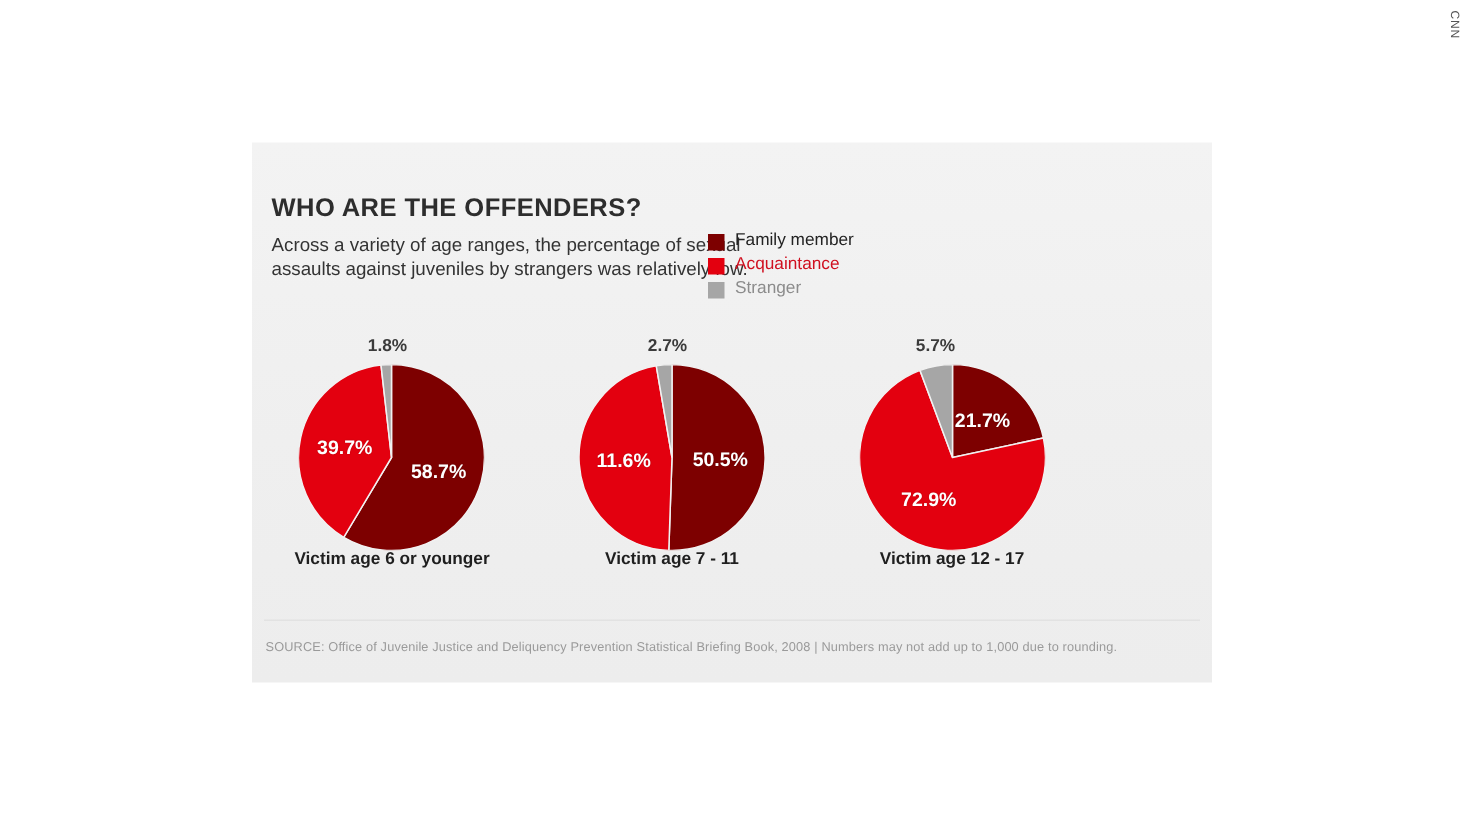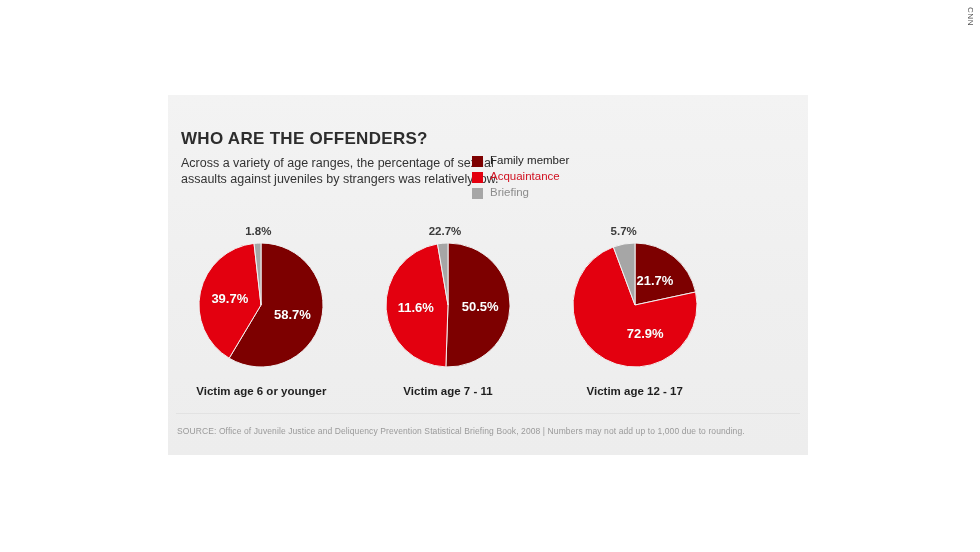--- a/index.html
+++ b/index.html
@@ -133,21 +133,20 @@
   .slice-label {
     position: absolute;
     color: #ffffff;
     font-size: 13px;
     font-weight: bold;
     white-space: nowrap;
     transform: translate(-50%, -50%);
     text-shadow: 0 0 1px rgba(0,0,0,0.25);
   }
   .chart-title {
-    margin-top: 18px;
     font-size: 11.5px;
     font-weight: bold;
     color: #1f1f1f;
     white-space: nowrap;
   }
 
   
   #footer-rule {
     position: absolute;
     left: 8px;
@@ -185,61 +184,61 @@
       <div class="legend-row">
         <span class="legend-swatch" style="background: rgb(125, 0, 0);"></span>
         <span class="legend-label" style="color: rgb(35, 35, 35);">Family member</span>
       </div>
       <div class="legend-row">
         <span class="legend-swatch" style="background: rgb(227, 0, 15);"></span>
         <span class="legend-label" style="color: rgb(208, 16, 32);">Acquaintance</span>
       </div>
       <div class="legend-row">
         <span class="legend-swatch" style="background: rgb(166, 166, 166);"></span>
-        <span class="legend-label" style="color: rgb(140, 140, 140);">Briefing</span>
+        <span class="legend-label" style="color: rgb(140, 140, 140);">Stranger</span>
       </div>
     </div>
 
   <div id="charts-row">
       <div class="chart-block">
         <div class="callout" style="margin-left: -6px;">1.8%</div>
         <div class="pie-wrap">
           <svg class="pie-svg" viewBox="0 0 124 124">
             <path d="M 62 62 L 62.00 0.00 A 62 62 0 1 1 30.16 115.20 Z" fill="#7d0000" stroke="#f1f1f1" stroke-width="1"></path>
             <path d="M 62 62 L 30.16 115.20 A 62 62 0 0 1 55.02 0.39 Z" fill="#e3000f" stroke="#f1f1f1" stroke-width="1"></path>
             <path d="M 62 62 L 55.02 0.39 A 62 62 0 0 1 62.00 0.00 Z" fill="#a6a6a6" stroke="#f1f1f1" stroke-width="1"></path>
           </svg>
           <span class="slice-label" style="left: 93.1px; top: 70.6px; color: rgb(255, 255, 255);">58.7%</span>
           <span class="slice-label" style="left: 30.5px; top: 55.2px; color: rgb(255, 255, 255);">39.7%</span>
         </div>
         <div class="chart-title">Victim age 6 or younger</div>
       </div>
       <div class="chart-block">
-        <div class="callout" style="margin-left: -6px;">22.7%</div>
+        <div class="callout" style="margin-left: -6px;">2.7%</div>
         <div class="pie-wrap">
           <svg class="pie-svg" viewBox="0 0 124 124">
             <path d="M 62 62 L 62.00 0.00 A 62 62 0 1 1 59.86 123.96 Z" fill="#7d0000" stroke="#f1f1f1" stroke-width="1"></path>
             <path d="M 62 62 L 59.86 123.96 A 62 62 0 0 1 51.52 0.89 Z" fill="#e3000f" stroke="#f1f1f1" stroke-width="1"></path>
             <path d="M 62 62 L 51.52 0.89 A 62 62 0 0 1 62.00 0.00 Z" fill="#a6a6a6" stroke="#f1f1f1" stroke-width="1"></path>
           </svg>
           <span class="slice-label" style="left: 94.2px; top: 62.6px; color: rgb(255, 255, 255);">50.5%</span>
           <span class="slice-label" style="left: 29.8px; top: 64.2px; color: rgb(255, 255, 255);">11.6%</span>
         </div>
         <div class="chart-title">Victim age 7 - 11</div>
       </div>
       <div class="chart-block">
         <div class="callout" style="margin-left: -22px;">5.7%</div>
         <div class="pie-wrap">
           <svg class="pie-svg" viewBox="0 0 124 124">
             <path d="M 62 62 L 62.00 0.00 A 62 62 0 0 1 122.62 48.99 Z" fill="#7d0000" stroke="#f1f1f1" stroke-width="1"></path>
             <path d="M 62 62 L 122.62 48.99 A 62 62 0 1 1 40.33 3.91 Z" fill="#e3000f" stroke="#f1f1f1" stroke-width="1"></path>
             <path d="M 62 62 L 40.33 3.91 A 62 62 0 0 1 62.00 0.00 Z" fill="#a6a6a6" stroke="#f1f1f1" stroke-width="1"></path>
           </svg>
           <span class="slice-label" style="left: 82.3px; top: 36.9px; color: rgb(255, 255, 255);">21.7%</span>
-          <span class="slice-label" style="left: 46.5px; top: 90.3px; color: rgb(255, 255, 255); margin-left: 26px;">72.9%</span>
+          <span class="slice-label" style="left: 46.5px; top: 90.3px; color: rgb(255, 255, 255);">72.9%</span>
         </div>
         <div class="chart-title">Victim age 12 - 17</div>
       </div>
     </div>
 
   <div id="footer-rule"></div>
   <div id="source-note">SOURCE: Office of Juvenile Justice and Deliquency Prevention Statistical Briefing Book, 2008 | Numbers may not add up to 1,000 due to rounding.</div>
 
 </div>
 

